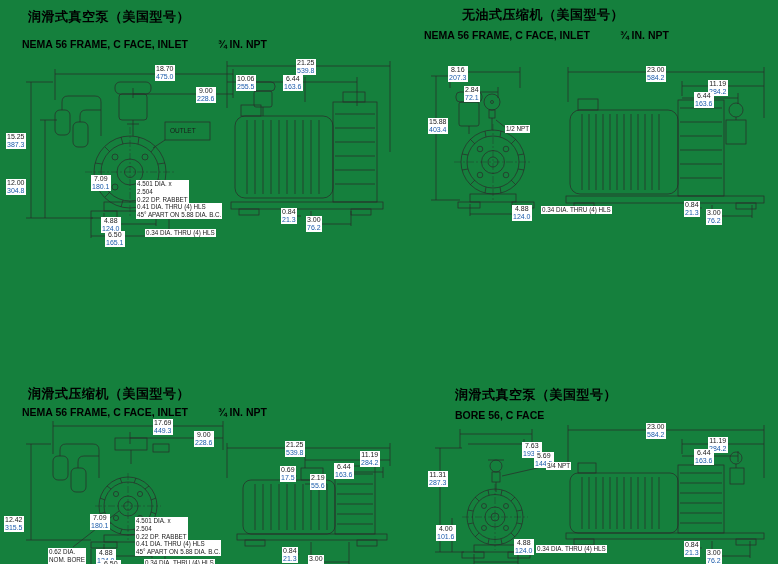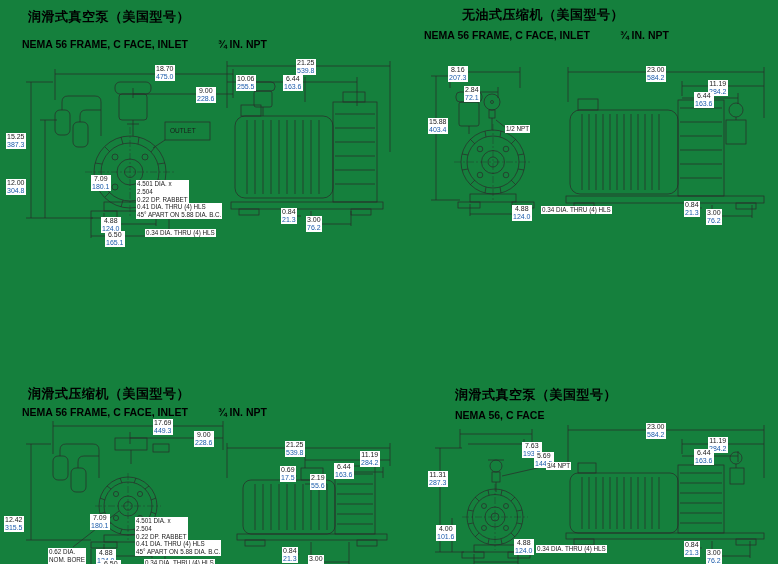--- a/index.html
+++ b/index.html
@@ -481,21 +481,21 @@
       <span class="in">0.84</span>
       <span class="mm">21.3</span>
     </div>
   <div class="dim" style="left:308px;top:555px">
       <span class="in">3.00</span>
       <span class="mm">76.2</span>
     </div>
 
   <div class="title" style="left:455px;top:386px">润滑式真空泵（美国型号）</div>
   <div class="subtitle" style="left:455px;top:409px">
-    <span>NEMA 56, C FACE</span><span class="npt"></span>
+    <span>BORE 56, C FACE</span><span class="npt"></span>
   </div>
 
   <svg class="draw" style="left:420px;top:418px" width="358" height="162" viewBox="0 0 358 162">
     <g stroke="#2a2a2a" stroke-width="0.7" fill="none">
       <g>
         <line x1="40" y1="16" x2="112" y2="16"></line>
           <line x1="40" y1="11" x2="40" y2="30"></line>
           <line x1="112" y1="11" x2="112" y2="24"></line>
         <line x1="48" y1="26" x2="104" y2="26"></line>
           <line x1="104" y1="21" x2="104" y2="32"></line>

